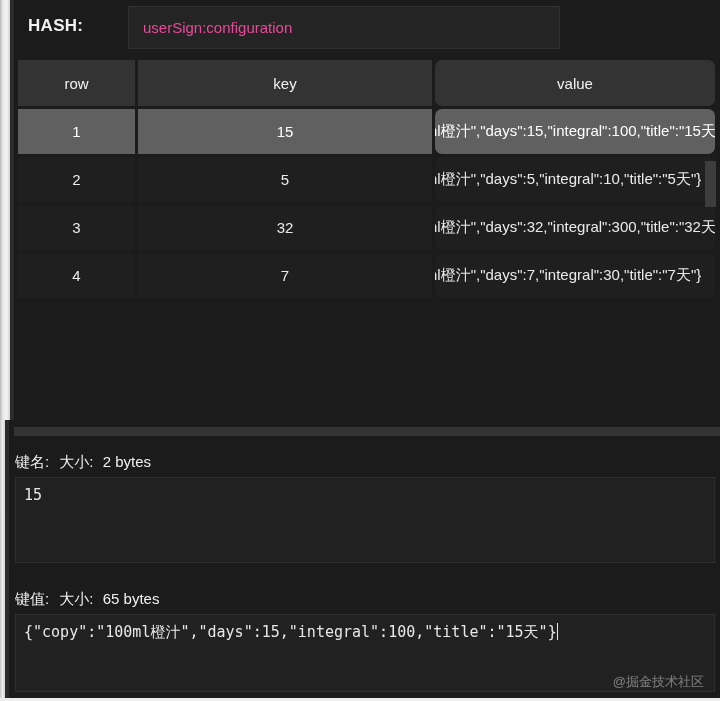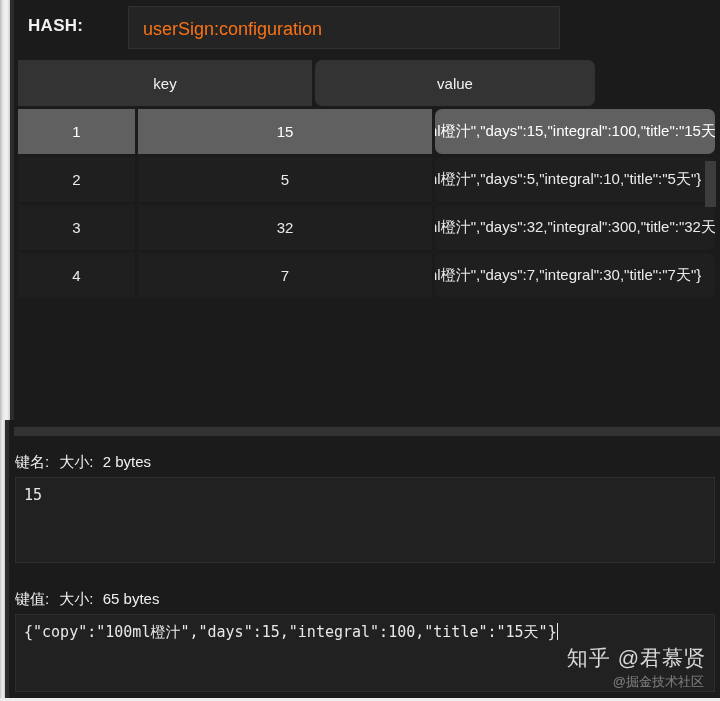--- a/index.html
+++ b/index.html
@@ -83,22 +83,22 @@
     position: absolute;
     left: 114px; top: 6px;
     width: 432px; height: 43px;
     background: #242424;
     border: 1px solid #313131;
     box-sizing: border-box;
   }
   .hash-input-text {
     position: absolute;
     left: 14px; top: 12px;
-    font-size: 18px;
-    color: #f97316;
+    font-size: 15px;
+    color: #ec4899;
   }
   .rename-button {
     position: absolute;
     left: 552px; top: 6px;
     width: 146px; height: 45px;
     background: #3a3a3a;
     border: none;
     color: #eeeeee;
     font-size: 17px;
     font-family: "Liberation Sans", sans-serif;
@@ -283,20 +283,21 @@
       <div class="hash-label">HASH:</div>
 
       <div class="hash-input">
         <span class="hash-input-text" title="userSign:configuration">userSign:configuration</span>
       </div>
 
     </div>
 
     <div class="grid">
       <div class="grid-head">
+        <div class="cell col-row">row</div>
         <div class="cell col-key">key</div>
         <div class="cell col-value" style="justify-content:center;">value</div>
       </div>
 
       <div class="grid-body" id="grid-body">
 
         <div class="grid-row selected">
             <div class="cell col-row">1</div>
             <div class="cell col-key">15</div>
             <div class="cell col-value">
@@ -356,18 +357,17 @@
     <div class="field-label" id="keyvalue-label">
       <span class="lbl-name">键值:</span>
       <span class="lbl-size">大小:</span>
       <span>65 bytes</span>
     </div>
 
     <div class="editor-box" id="keyvalue-box">
       <div class="line"><span>{"copy":"100ml橙汁","days":15,"integral":100,"title":"15天"}</span><span class="caret"></span></div>
     </div>
 
-    <div class="wm-main">知乎 @君慕贤</div>
     <div class="wm-sub">@掘金技术社区</div>
   </div>
 
   <div class="bottom-hairline"></div>
 </div>
 
 </body></html>

